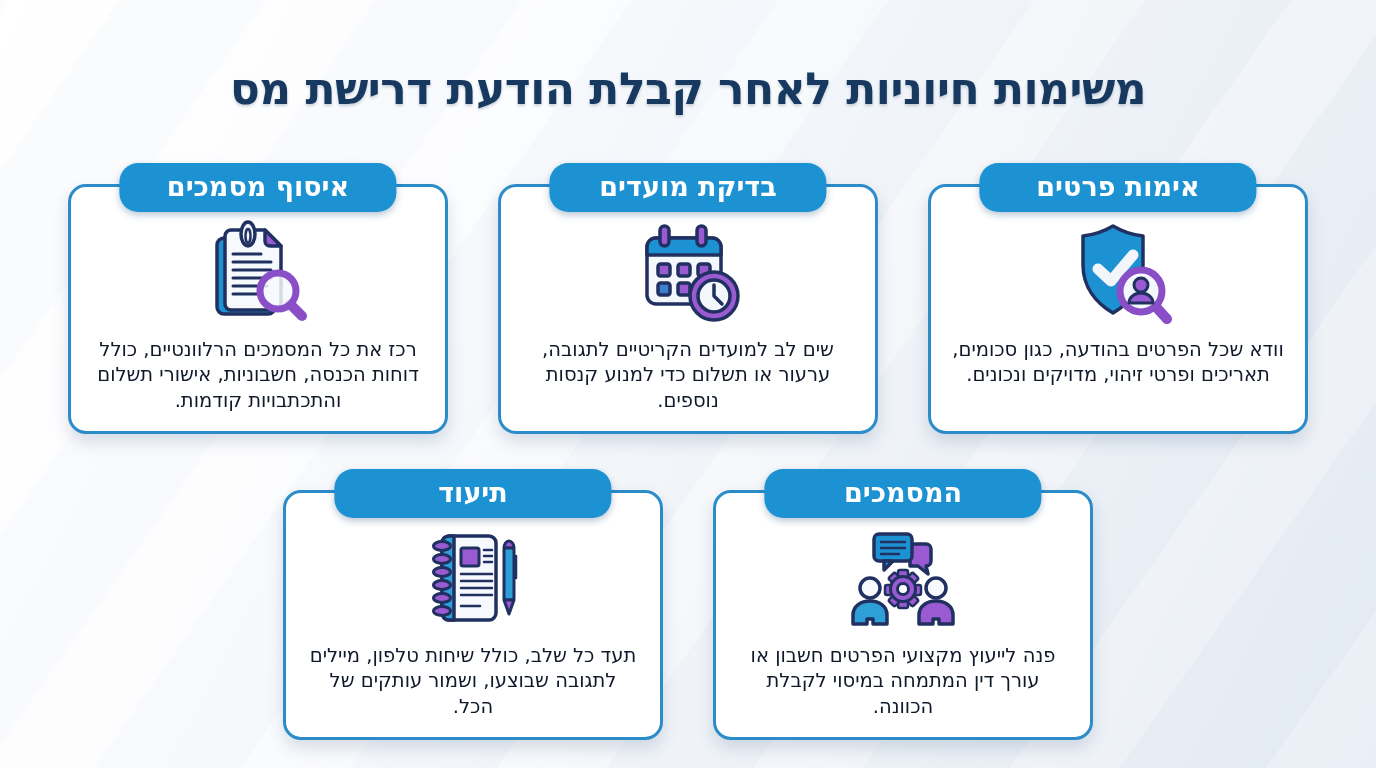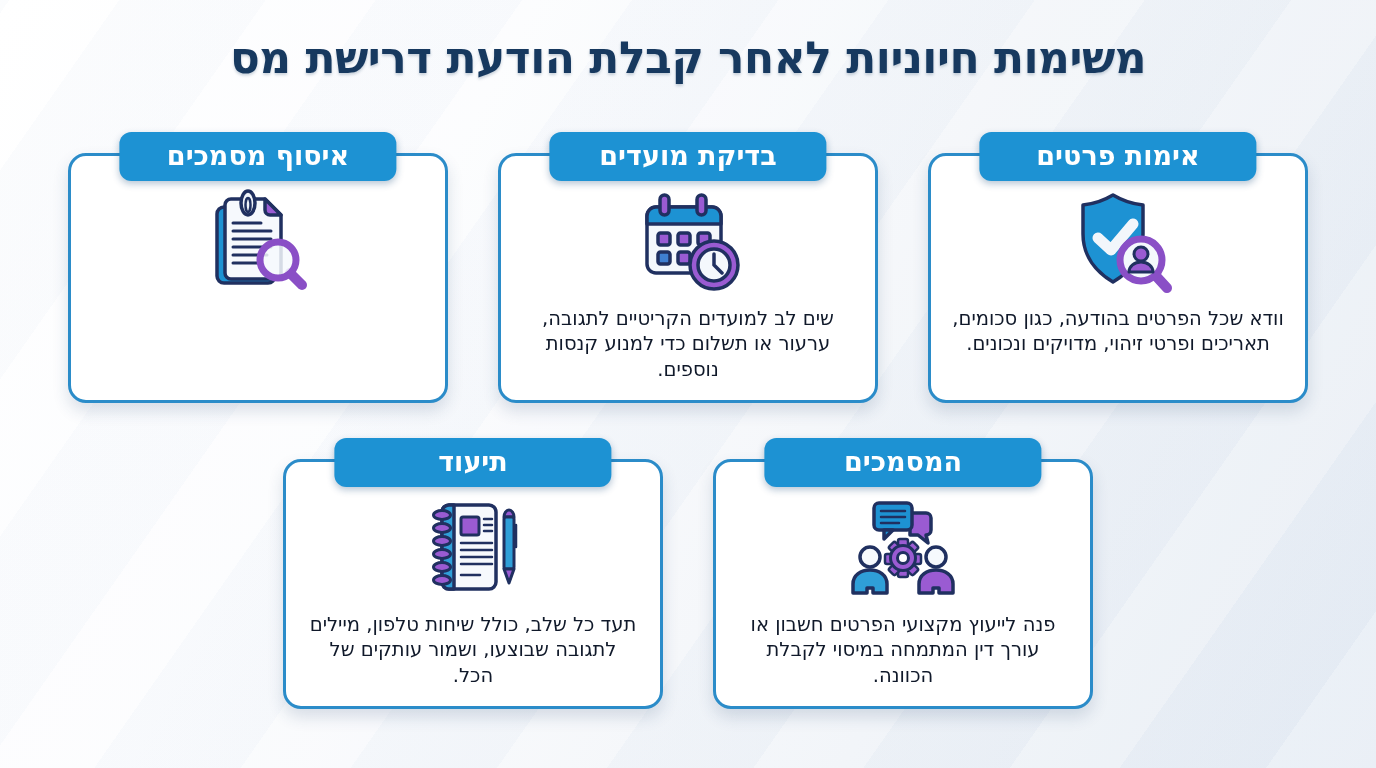--- a/index.html
+++ b/index.html
@@ -10,21 +10,21 @@
     position:relative;
     overflow:hidden;
   }
   .bg-sheen {
     position:absolute; inset:0; pointer-events:none;
     background: repeating-linear-gradient(-55deg,
       rgba(255,255,255,0.55) 0px, rgba(255,255,255,0.55) 90px,
       rgba(225,233,243,0.30) 90px, rgba(225,233,243,0.30) 210px);
     opacity:.45;
   }
-  .board { position:relative; padding-top:33px; }
+  .board { position:relative; padding-top:64px; }
   .page-title {
     text-align:center;
     font-size:44px;
     font-weight:bold;
     color:#17395f;
     letter-spacing:-0.5px;
     text-shadow:0 2px 3px rgba(23,57,95,0.22);
     line-height:1.15;
   }
   .row { display:flex; justify-content:center; gap:50px; }
@@ -48,21 +48,21 @@
     position:absolute;
     top:-24px;
     right:50%;
     transform:translateX(50%);
     background:#1d92d3;
     color:#ffffff;
     font-weight:bold;
     font-size:27px;
     line-height:1;
     padding:10px 28px 12px;
-    border-radius:12px;
+    border-radius:19px;
     min-width:74%;
     text-align:center;
     white-space:nowrap;
     box-shadow:0 3px 7px rgba(20,70,120,0.30);
   }
   .icon-wrap {
     height:112px;
     display:flex;
     align-items:center;
     justify-content:center;
@@ -144,20 +144,21 @@
               <line x1="32" y1="66" x2="66" y2="66"></line>
               <line x1="32" y1="74" x2="60" y2="74"></line>
             </g>
             <ellipse cx="47" cy="14" rx="7" ry="12" fill="#f0f4fa" stroke-width="3.5"></ellipse>
             <ellipse cx="47" cy="16" rx="2.5" ry="7" fill="none" stroke-width="2.5"></ellipse>
             <line x1="89" y1="84" x2="101" y2="96" stroke="#8a4fc6" stroke-width="10"></line>
             <circle cx="77" cy="71" r="18" fill="rgba(246,249,253,0.85)" stroke="#8a4fc6" stroke-width="7"></circle>
           </g>
         </svg>
       </div>
+      <p class="body-text">רכז את כל המסמכים הרלוונטיים, כולל דוחות הכנסה, חשבוניות, אישורי תשלום והתכתבויות קודמות.</p>
     </div>
 
   </div>
 
   <div class="row row-2">
 
     <div class="card">
       <div class="tab">המסמכים</div>
       <div class="icon-wrap">
         <svg width="118" height="106" viewBox="0 0 118 106">

